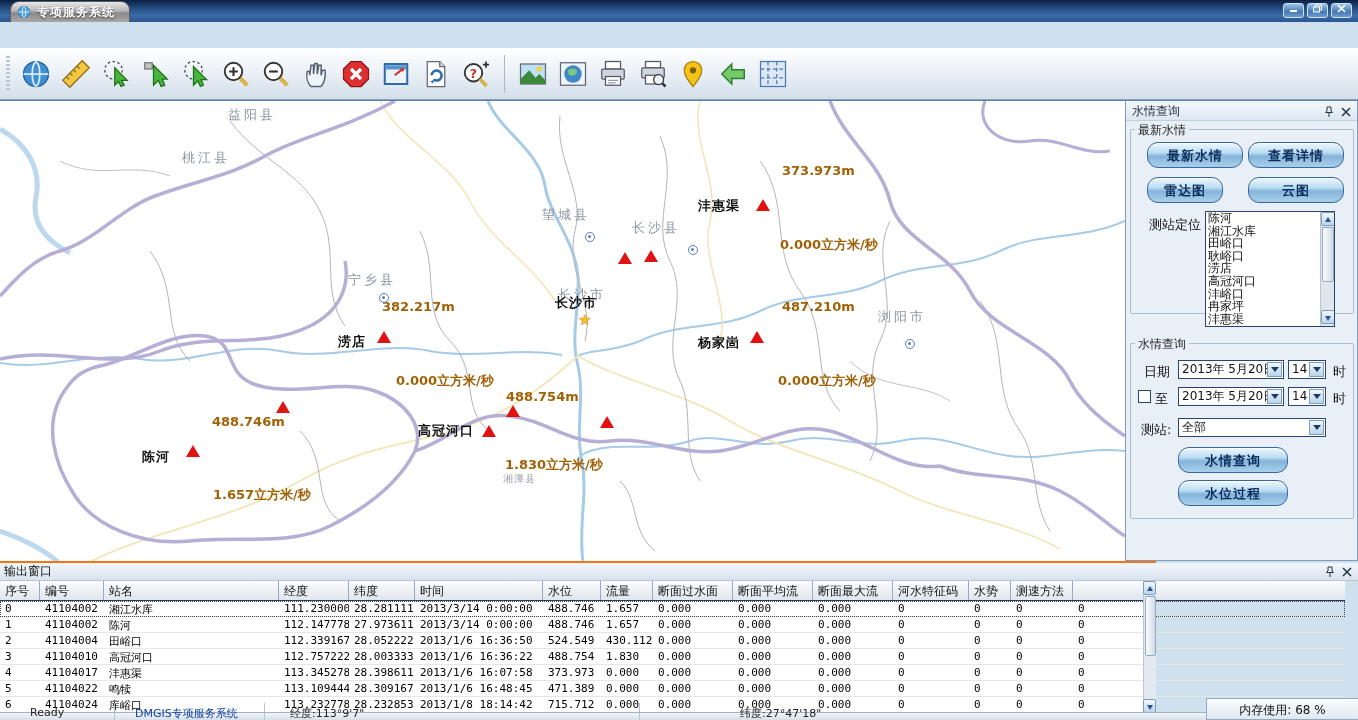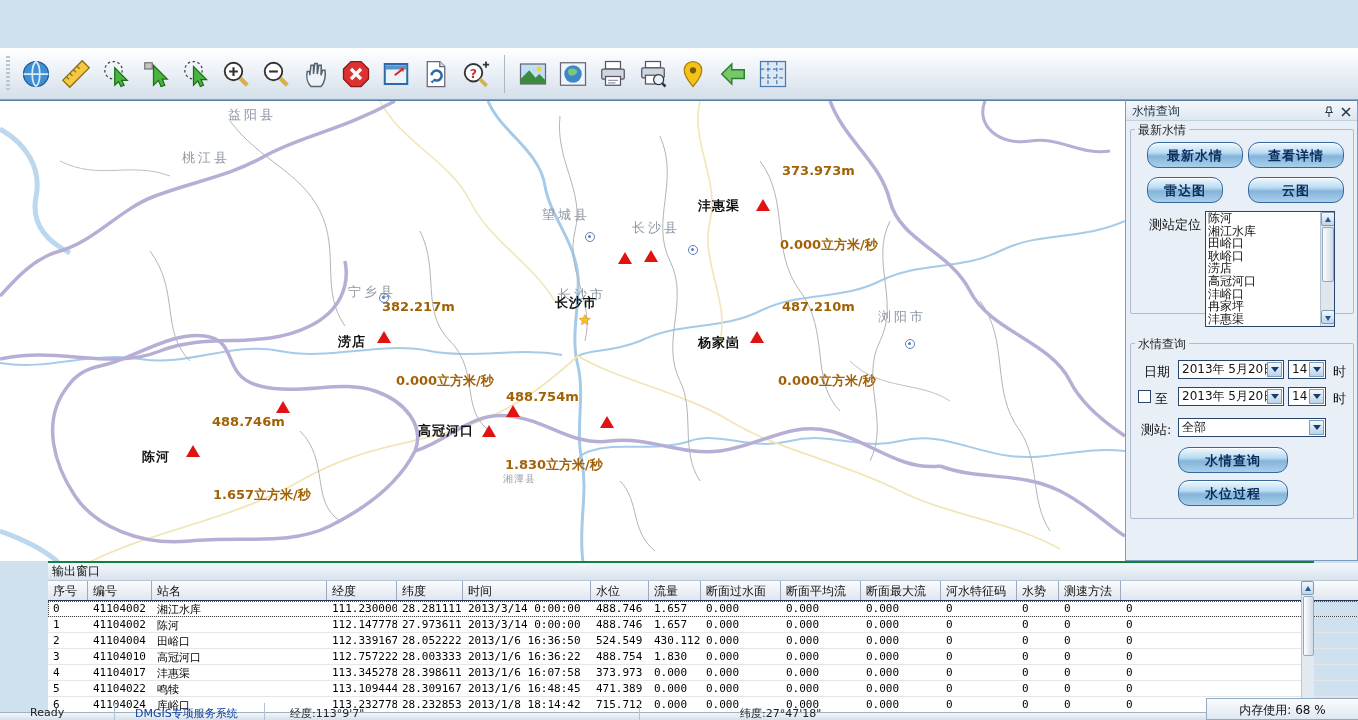--- a/index.html
+++ b/index.html
@@ -77,22 +77,22 @@
   .combo { position:absolute; background:#fff; border:1px solid #28456e; font-size:12px; color:#111;
     line-height:16px; padding-left:3px; white-space:nowrap; overflow:hidden; }
   .combo .dd { position:absolute; right:1px; top:1px; bottom:1px; width:15px; border:1px solid #7f9db9;
     background:linear-gradient(180deg,#f2f8fd,#b9d4ec); display:flex; align-items:center; justify-content:center; }
   .dd i { width:0; height:0; border-left:4px solid transparent; border-right:4px solid transparent;
     border-top:5px solid #1a3a6a; }
   .plabel { position:absolute; font-size:13px; color:#111; }
   .checkbox { position:absolute; width:13px; height:13px; background:#fff; border:1px solid #28456e; }
 
   
-  .output { position:absolute; left:0; top:561px; width:1266px; height:151px; background:#fff;
-    border-top:2px solid #15803d;margin-left:48px; }
+  .output { position:absolute; left:0; top:561px; width:1156px; height:151px; background:#fff;
+    border-top:2px solid #f97316; }
   .out-head { position:absolute; left:0; top:0; width:1358px; height:18px;
     background:linear-gradient(180deg,#f2f7fb,#d9e3ee); border-bottom:1px solid #b9c6d4;
     display:flex; align-items:center; padding:0 4px; font-size:12px; color:#111; }
   .out-head .sp { flex:1; }
   .grid-head { position:absolute; left:0; top:18px; width:1345px; height:20px; display:flex;
     background:linear-gradient(180deg,#fbfcfd,#dfe6ee); border-bottom:1px solid #2a3a5c; }
   .gh-cell { border-right:1px solid #9aabc0; font-size:12px; color:#111; padding:2px 0 0 5px;
     white-space:nowrap; overflow:hidden; }
   .grid-body { position:absolute; left:0; top:38px; width:1345px; height:113px; overflow:hidden;
     font-family:"DejaVu Sans Mono","Liberation Mono",monospace; font-size:11px; }
@@ -110,20 +110,41 @@
   .st-seg { border-right:1px solid #b5c2cf; padding-top:3px; white-space:nowrap; }
   .mem-box { position:absolute; right:0; top:698px; width:152px; height:22px;
     background:linear-gradient(180deg,#fafcfe,#dfe8f1); border:1px solid #93a9c0; border-right:none;
     font-size:12px; color:#111; text-align:center; padding-top:3px; }
 </style>
 </head>
 <body>
 
 <div id="root">
 
+  <div class="titlebar">
+    <div class="app-tab">
+      <svg width="14" height="14" viewBox="0 0 24 24">
+          <circle cx="12" cy="12" r="10" fill="#4aa2e0" stroke="#1a5a96"></circle>
+          <path d="M2,12h20M12,2c4,3 4,17 0,20M12,2c-4,3 -4,17 0,20" stroke="#eaf6ff" fill="none" stroke-width="1.4"></path>
+        </svg>
+      <span class="t">专项服务系统</span>
+    </div>
+    <div class="win-btns">
+      <div class="win-btn"><svg width="11" height="9" viewBox="0 0 11 9">
+            <path d="M2,7h7" stroke="#fff" stroke-width="2"></path>
+          </svg></div>
+      <div class="win-btn"><svg width="11" height="9" viewBox="0 0 11 9">
+            <rect x="3.5" y="1" width="6" height="5" fill="none" stroke="#fff"></rect>
+            <rect x="1.5" y="3" width="6" height="5" fill="#6a9cd0" stroke="#fff"></rect>
+          </svg></div>
+      <div class="win-btn"><svg width="11" height="9" viewBox="0 0 11 9">
+            <path d="M2,1 L9,8 M9,1 L2,8" stroke="#fff" stroke-width="1.6"></path>
+          </svg></div>
+    </div>
+  </div>
 
 
   <div class="toolbar">
       <div class="tb-grip"></div>
       <div class="tb-btn">
         <svg viewBox="0 0 24 24">
           <circle cx="12" cy="12" r="10" fill="#3f8fd2" stroke="#1a5a96"></circle>
           <path d="M2,12h20M12,2c4,3 4,17 0,20M12,2c-4,3 -4,17 0,20" stroke="#d8ecfa" fill="none" stroke-width="1.4"></path>
         </svg>
       </div>
@@ -283,21 +304,21 @@
       <path d="M0,258 C60,245 110,270 160,250 C210,230 260,250 310,225 C340,210 350,185 345,160" stroke="#b7aed6" stroke-width="3.5" fill="none"></path>
       <path d="M68,285 C40,320 55,365 75,395 C95,425 140,445 190,440 C240,435 290,445 330,425 C370,405 400,380 415,350 C425,325 405,300 375,290 C340,278 300,295 260,285 C220,275 240,240 205,235 C170,230 130,260 100,265 C85,268 75,275 68,285" stroke="#b7aed6" stroke-width="3.5" fill="none"></path>
       <path d="M415,350 C450,340 470,310 510,315 C550,320 570,345 610,340 C650,335 680,355 720,350 C760,345 790,320 830,330 C870,340 900,370 940,365" stroke="#b7aed6" stroke-width="3.5" fill="none"></path>
       <path d="M830,0 C845,40 880,60 890,100 C900,140 950,150 970,190 C990,230 1050,240 1070,280 C1085,310 1118,330 1125,335" stroke="#b7aed6" stroke-width="3.5" fill="none"></path>
       <path d="M940,365 C980,380 1020,370 1060,390 C1090,405 1112,428 1125,435" stroke="#b7aed6" stroke-width="3.5" fill="none"></path>
       <path d="M985,0 C975,25 1000,45 1030,40 C1060,35 1080,55 1110,50" stroke="#b7aed6" stroke-width="3" fill="none"></path>
     </svg>
     <div id="map-layer">
         <div class="map-label region" style="left: 228px; top: 5px;">益阳县</div>
         <div class="map-label region" style="left: 182px; top: 32px; margin-top: 16px;">桃江县</div>
-        <div class="map-label region" style="left: 348px; top: 182px; text-align: right;">宁乡县</div>
+        <div class="map-label region" style="left: 348px; top: 170px; text-align: right;">宁乡县</div>
         <div class="map-label region" style="left: 542px; top: 105px;">望城县</div>
         <div class="map-label region" style="left: 632px; top: 118px;">长沙县</div>
         <div class="map-label region" style="left: 558px; top: 185px;">长沙市</div>
         <div class="map-label region" style="left: 878px; top: 207px;">浏阳市</div>
         <div class="map-label region small" style="left: 503px; top: 371px;">湘潭县</div>
         <div class="map-label station" style="left: 698px; top: 96px;">沣惠渠</div>
         <div class="map-label station" style="left: 555px; top: 193px;">长沙市</div>
         <div class="map-label station" style="left: 338px; top: 232px;">涝店</div>
         <div class="map-label station" style="left: 698px; top: 233px;">杨家崮</div>
         <div class="map-label station" style="left: 418px; top: 321px;">高冠河口</div>

